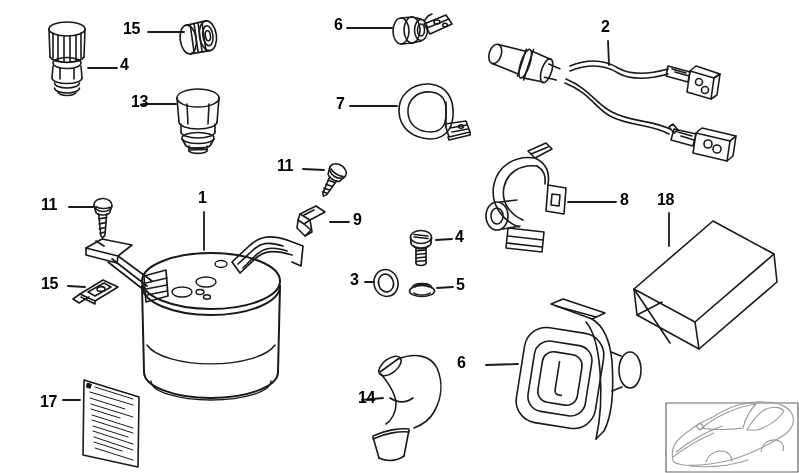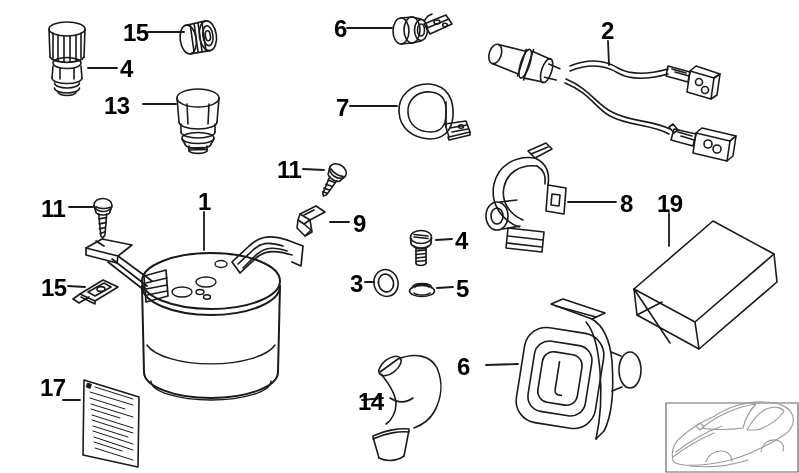--- a/index.html
+++ b/index.html
@@ -2,21 +2,21 @@
 <html><head>
 <meta charset="utf-8">
 <style>
   html,body{margin:0;padding:0;background:#ffffff;}
   .stage{
     position:relative;width:799px;height:473px;background:#ffffff;overflow:hidden;
     font-family:"Liberation Sans",sans-serif;
   }
   .stage svg{position:absolute;left:0;top:0;}
   .part-label{
-    position:absolute;font-weight:bold;font-size:24px;line-height:1;color:#000;
+    position:absolute;font-weight:bold;font-size:16px;line-height:1;color:#000;
     letter-spacing:-0.5px;cursor:pointer;user-select:none;
   }
 </style>
 </head>
 <body>
 
 <div class="stage">
 
 <svg width="799" height="473" viewBox="0 0 799 473" fill="none" stroke="#1a1a1a" stroke-width="1.6" stroke-linecap="round" stroke-linejoin="round">
 
@@ -359,31 +359,31 @@
       <path d="M700,430 L696,426 L700,423 L704,427 Z"></path>
       <path d="M706,462 C708,455 714,451 721,451 C728,451 732,456 732,461"></path>
       <path d="M761,452 C762,444 768,439 776,440 C782,441 785,446 783,451"></path>
       <path d="M690,466 C710,468 730,466 748,460"></path>
     </g>
   </g>
 </svg>
 
   <div class="part-label" style="left:123px;top:21px">15</div>
   <div class="part-label" style="left:120px;top:57px">4</div>
-  <div class="part-label" style="left:104px;top:94px">13</div>
+  <div class="part-label" style="left:131px;top:94px">13</div>
   <div class="part-label" style="left:334px;top:17px">6</div>
   <div class="part-label" style="left:336px;top:96px">7</div>
   <div class="part-label" style="left:601px;top:19px">2</div>
   <div class="part-label" style="left:41px;top:197px">11</div>
   <div class="part-label" style="left:198px;top:190px">1</div>
   <div class="part-label" style="left:277px;top:158px">11</div>
   <div class="part-label" style="left:353px;top:212px">9</div>
   <div class="part-label" style="left:455px;top:229px">4</div>
   <div class="part-label" style="left:350px;top:272px">3</div>
   <div class="part-label" style="left:456px;top:277px">5</div>
   <div class="part-label" style="left:620px;top:192px">8</div>
-  <div class="part-label" style="left:657px;top:192px">19</div>
+  <div class="part-label" style="left:657px;top:192px">18</div>
   <div class="part-label" style="left:41px;top:276px">15</div>
-  <div class="part-label" style="left:40px;top:376px">17</div>
+  <div class="part-label" style="left:40px;top:394px">17</div>
   <div class="part-label" style="left:358px;top:390px">14</div>
   <div class="part-label" style="left:457px;top:355px">6</div>
 
 </div>
 
 </body></html>

